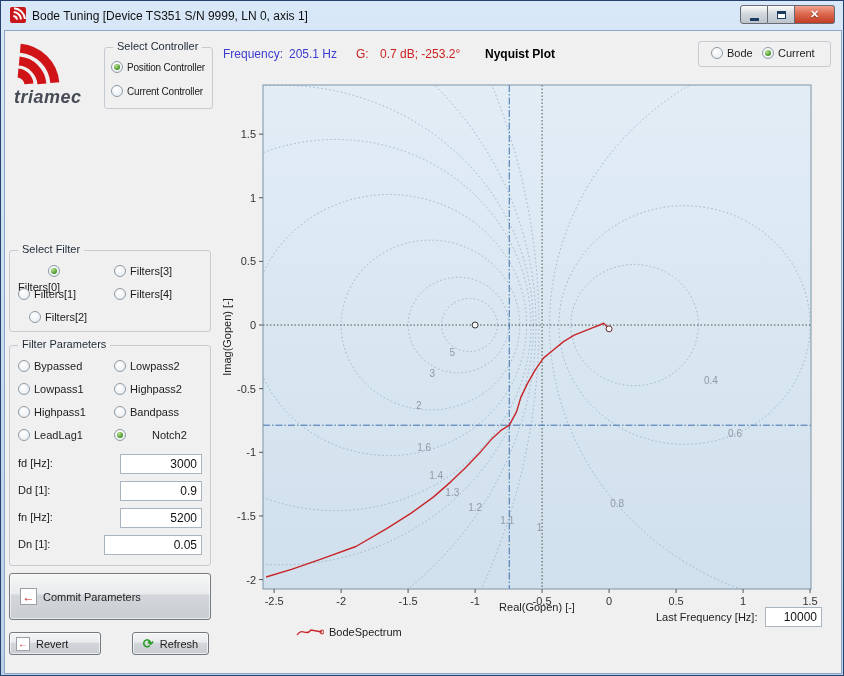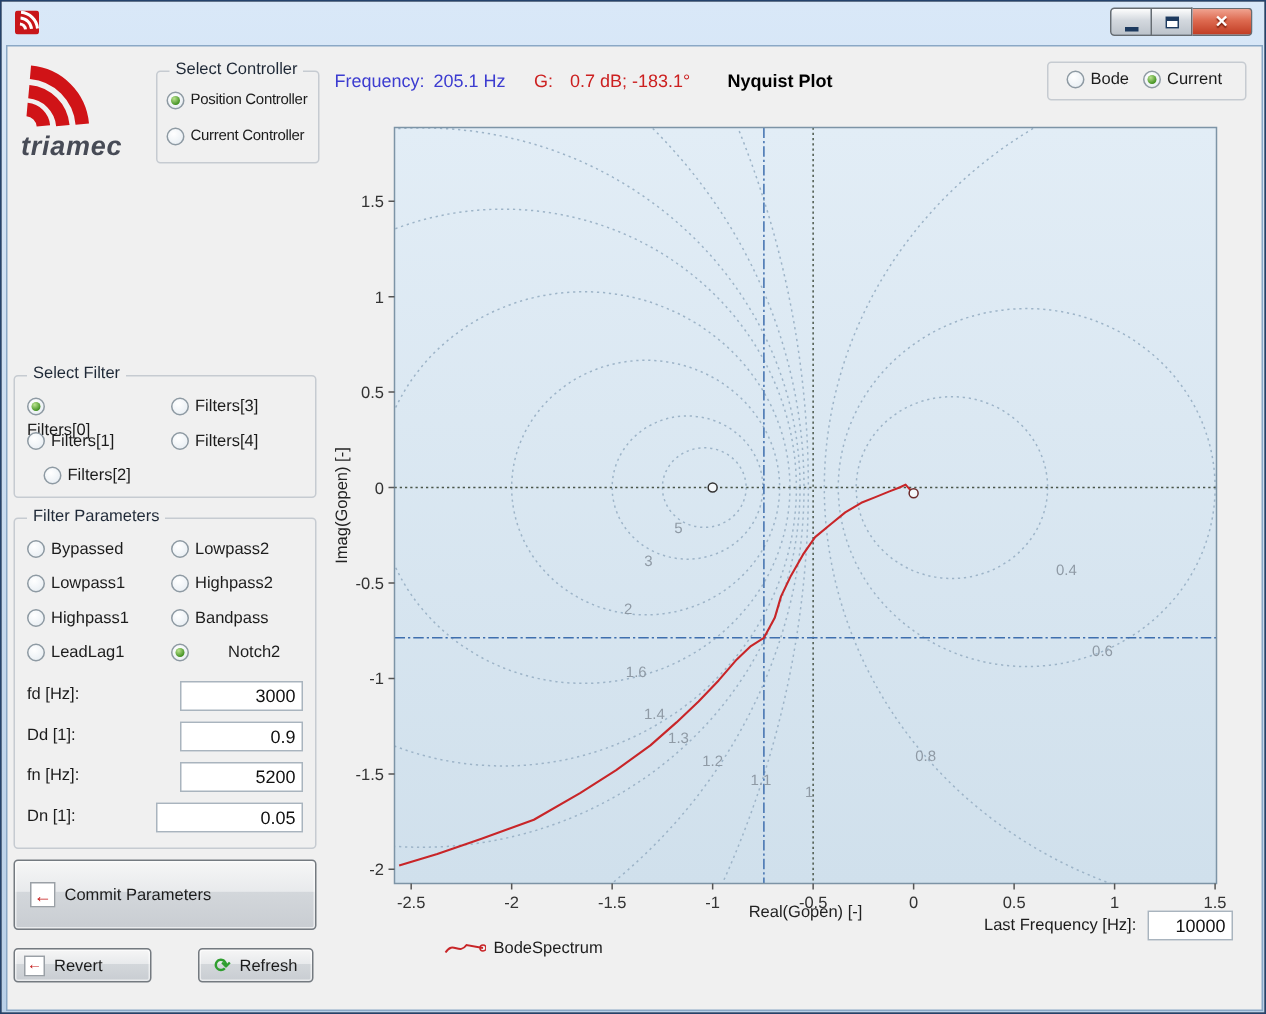--- a/index.html
+++ b/index.html
@@ -17,21 +17,21 @@
   .win-btn.min { width:28px; border-radius:3px 0 0 3px; }
   .win-btn.max { width:27px; border-left:none; }
   .win-btn.close { width:40px; border-left:none; border-radius:0 3px 3px 0; color:#fff; font-size:11px; font-weight:bold;
              background:linear-gradient(#f0a390,#dd6a50 45%,#c13d24); text-shadow:0 1px 1px #7a1f0d; }
   .glyph-min { width:9px; height:3px; background:#1d3a5f; margin-top:9px; }
   .glyph-max { width:9px; height:8px; border:1px solid #1d3a5f; border-top:3px solid #1d3a5f; background:#fff; }
 
   .groupbox { position:absolute; border:1px solid #c6cbd1; border-radius:3px; }
   .gb-caption { position:absolute; top:-8px; left:8px; background:#f0f0f0; padding:0 4px;
                 font-size:11px; color:#1f2937; white-space:nowrap; }
-  .radio-row { position:absolute; display:flex; align-items:flex-start; gap:4px; font-size:11px; color:#1c1c1c; white-space:nowrap; }
+  .radio-row { position:absolute; display:flex; align-items:flex-end; gap:4px; font-size:11px; color:#1c1c1c; white-space:nowrap; }
   .radio-row.small { font-size:10px; letter-spacing:-0.2px; }
   .radio { width:12px; height:12px; border-radius:50%; border:1px solid #8e9aa3; flex:none; position:relative;
            background:radial-gradient(circle at 38% 32%, #ffffff, #e4ebf1); }
   .radio.checked::after { content:""; position:absolute; inset:2px; border-radius:50%;
            background:radial-gradient(circle at 35% 30%, #b9e28e, #3f8f1f 75%); }
   .fld-label { position:absolute; font-size:11px; color:#1c1c1c; white-space:nowrap; }
   .tb { position:absolute; height:20px; border:1px solid #a9b4be; background:#fff; text-align:right;
         padding:0 4px; font-family:"Liberation Sans",sans-serif; font-size:12px; color:#111; }
   .btn { position:absolute; border:1px solid #747a80; border-radius:3px; color:#1c1c1c; font-size:11px;
          display:flex; align-items:center; gap:6px; cursor:default;
@@ -57,20 +57,21 @@
 <body>
 
 <div class="window">
 
   <svg class="app-icon" viewBox="0 0 16 16">
     <rect x="0" y="0" width="16" height="16" rx="2" fill="#c8161a"></rect>
     <path d="M 3.3 9 A 4 4 0 0 1 7 12.6" stroke="#fff" stroke-width="2" fill="none"></path>
     <path d="M 3.7 5 A 8 8 0 0 1 11 12.3" stroke="#fff" stroke-width="2" fill="none"></path>
     <path d="M 4 1.2 A 12 12 0 0 1 15 12" stroke="#fff" stroke-width="2" fill="none"></path>
   </svg>
+  <div class="titlebar-text">Bode Tuning [Device TS351 S/N 9999, LN 0, axis 1]</div>
   <div class="win-btns">
     <div class="win-btn min">
         <span class="glyph-min"></span>
       </div>
     <div class="win-btn max">
         <span class="glyph-max"></span>
       </div>
     <div class="win-btn close">
         <span>✕</span>
       </div>
@@ -175,21 +176,21 @@
     <span>Revert</span>
   </div>
   <div class="btn" style="left:131px;top:631px;width:77px;height:23px;justify-content:center;">
     <span class="refresh-glyph">⟳</span>
     <span>Refresh</span>
   </div>
 
   <span class="hdr blue" style="left:222px;">Frequency:</span>
   <span class="hdr blue" style="left:288px;">205.1 Hz</span>
   <span class="hdr red" style="left:355px;">G:</span>
-  <span class="hdr red" style="left:379px;">0.7 dB; -183.1°</span>
+  <span class="hdr red" style="left:379px;">0.7 dB; -253.2°</span>
   <span class="hdr title" style="left:484px;">Nyquist Plot</span>
 
   <div class="groupbox" style="left:697px;top:40px;width:133px;height:26px;">
     <div class="radio-row" style="left:12px;top:5px;">
       <span class="radio"></span>
       <span>Bode</span>
     </div>
     <div class="radio-row" style="left:63px;top:5px;">
       <span class="radio checked"></span>
       <span>Current</span>

